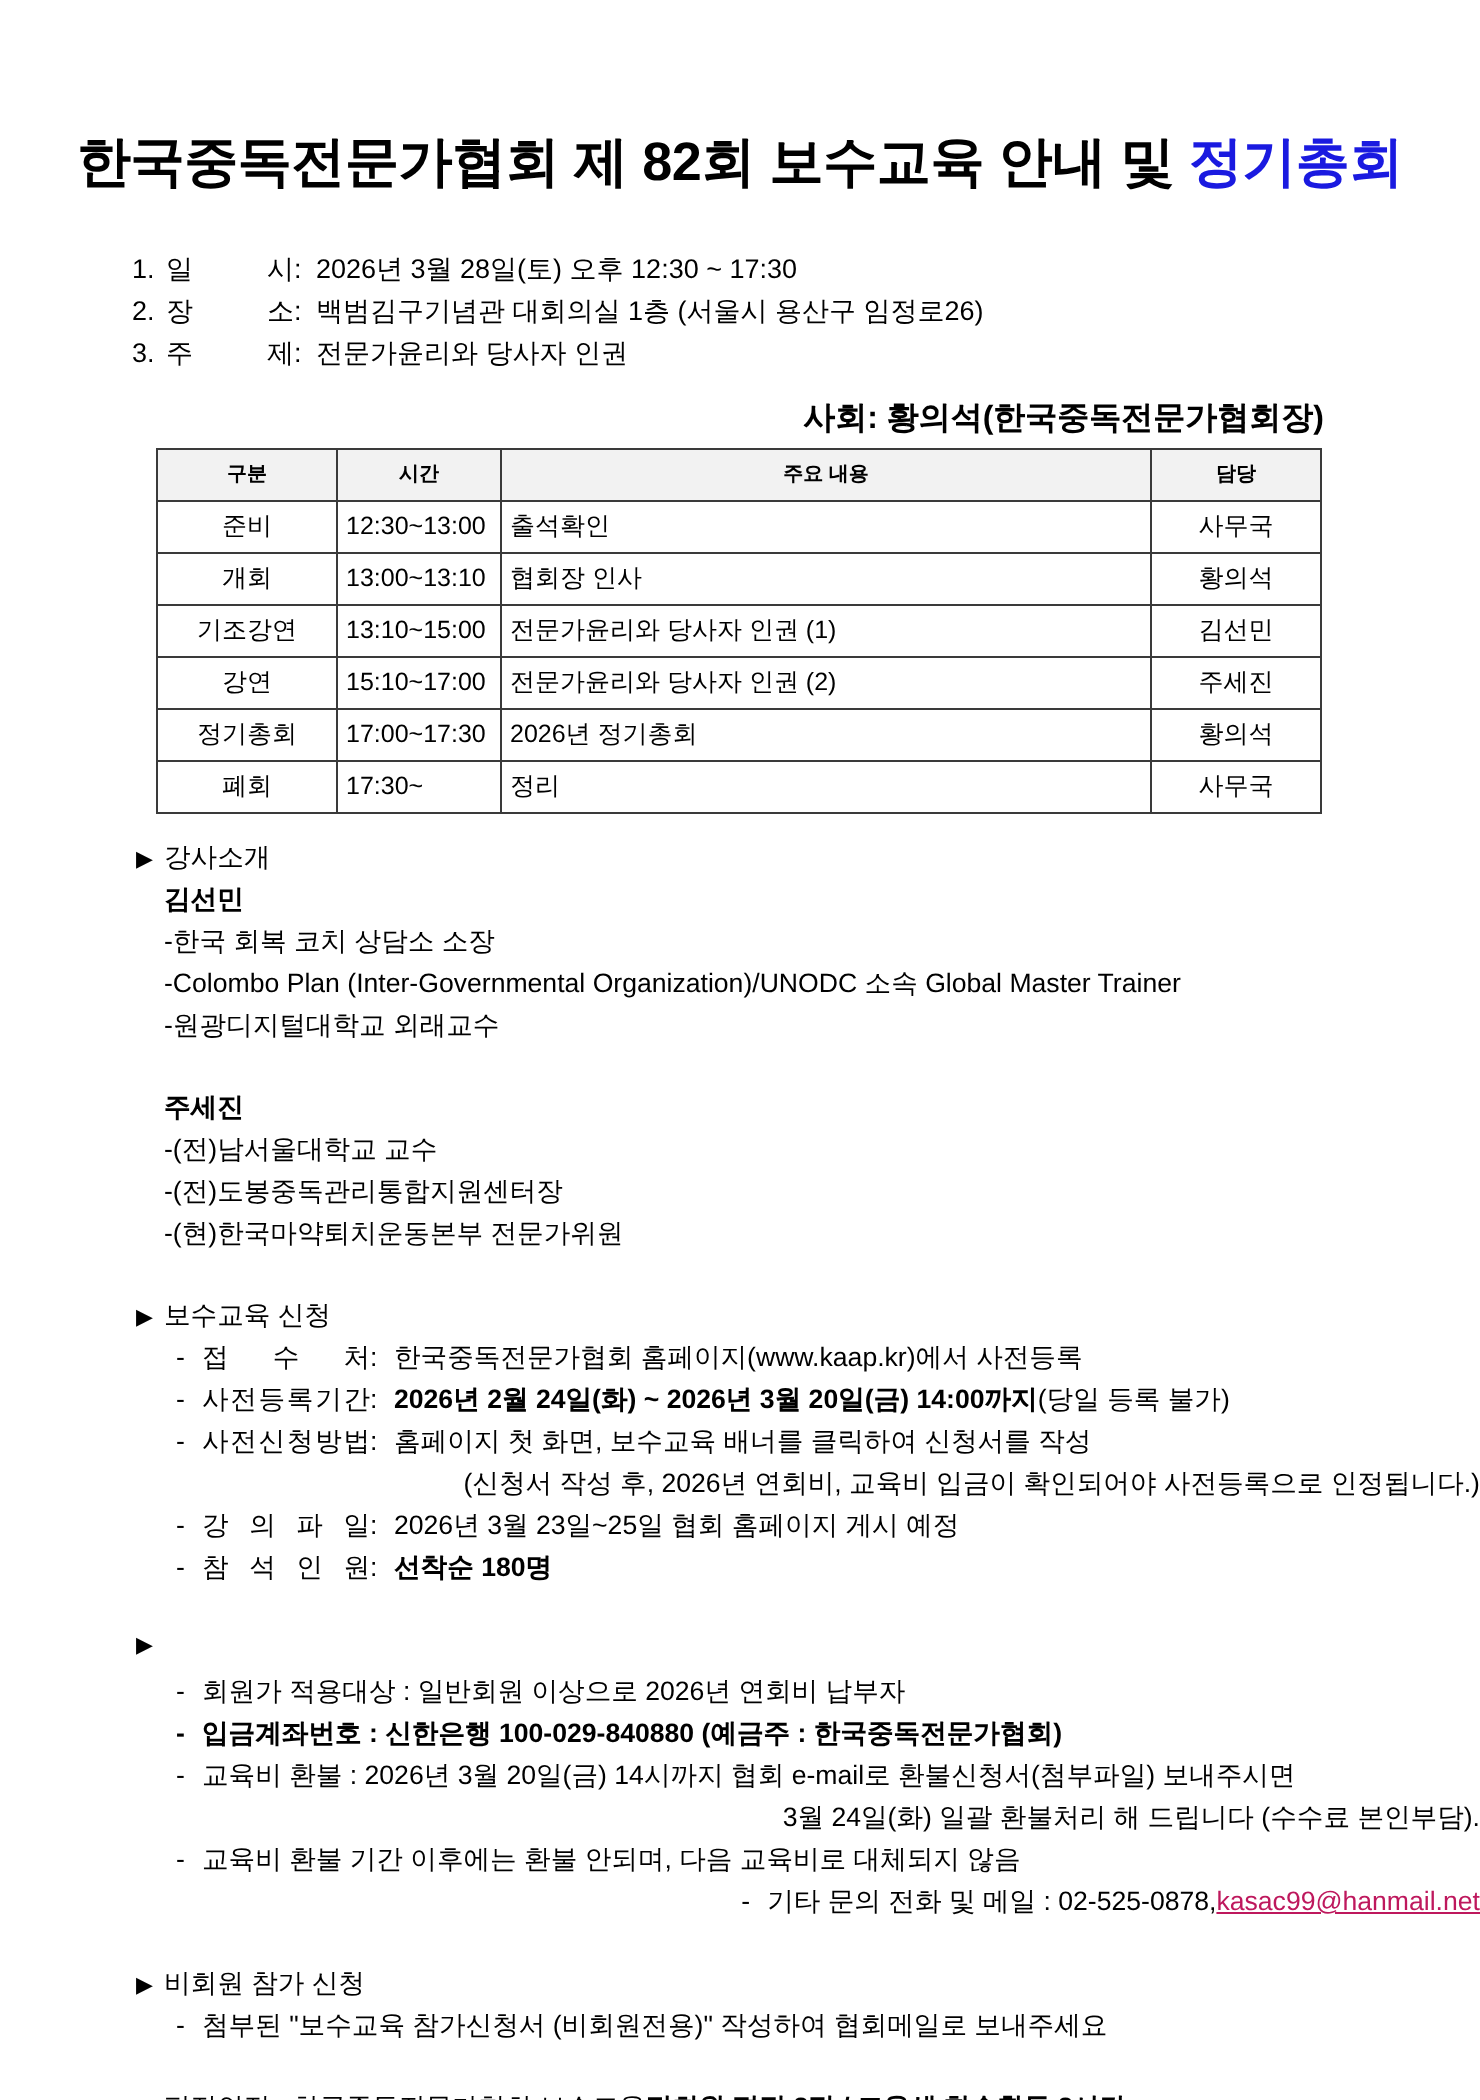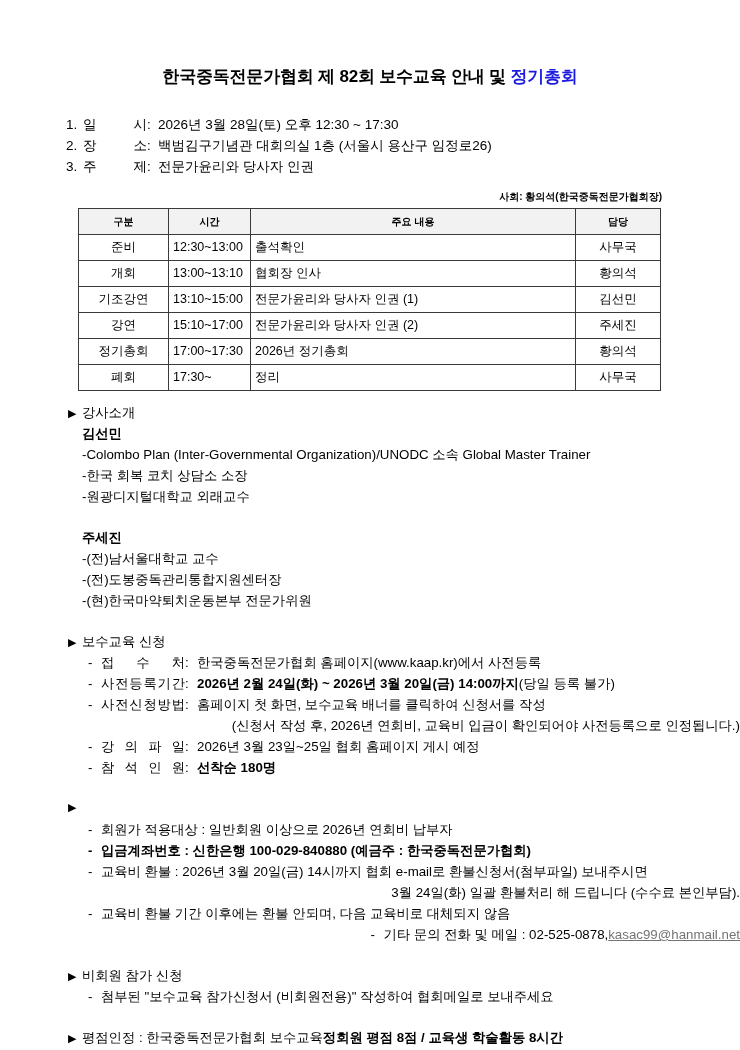--- a/index.html
+++ b/index.html
@@ -22,21 +22,21 @@
     position: relative;
     width: 740px;
     height: 1050px;
     padding: 0;
     box-sizing: border-box;
   }
 
   
   .doc-title {
     text-align: center;
-    font-size: 17px;
+    font-size: 27px;
     font-weight: bold;
     letter-spacing: -0.2px;
     margin: 0;
     padding-top: 68px;
     white-space: nowrap;
   }
   .doc-title .accent {
     color: #1a1ae0;
   }
 
@@ -67,21 +67,21 @@
     width: 11px;
     flex: 0 0 11px;
   }
   .intro-val { flex: 1 1 auto; }
 
   
   .moderator {
     text-align: right;
     padding-right: 78px;
     margin-top: 11px;
-    font-size: 10px;
+    font-size: 16px;
     font-weight: bold;
     white-space: nowrap;
   }
 
   
   .sched-wrap {
     padding-left: 78px;
     padding-right: 80px;
     margin-top: 6px;
   }
@@ -146,21 +146,21 @@
   .spread {
     display: inline-flex;
     justify-content: space-between;
   }
   .spread > span { display: inline-block; }
   .w-lab-7 { width: 84px; flex: 0 0 84px; }
   .colon-cell { width: 12px; flex: 0 0 12px; }
 
   b, .b { font-weight: bold; }
   .mail-link {
-    color: #737373;
+    color: #be185d;
     text-decoration: underline;
   }
   .gap-md { height: 15px; }
   .gap-lg { height: 20px; }
 </style>
 </head>
 <body>
 
 <div class="page">
 
@@ -265,24 +265,24 @@
 
     <div class="line head-line">
       <span class="tri">▶</span>
       <span>강사소개</span>
     </div>
 
     <div class="line sub1 b">
       <span>김선민</span>
     </div>
     <div class="line sub1">
+      <span>-한국 회복 코치 상담소 소장</span>
+    </div>
+    <div class="line sub1">
       <span>-Colombo Plan (Inter-Governmental Organization)/UNODC 소속 Global Master Trainer</span>
-    </div>
-    <div class="line sub1">
-      <span>-한국 회복 코치 상담소 소장</span>
     </div>
     <div class="line sub1">
       <span>-원광디지털대학교 외래교수</span>
     </div>
 
     <div class="gap-lg"></div>
 
     <div class="line sub1 b">
       <span>주세진</span>
     </div>

